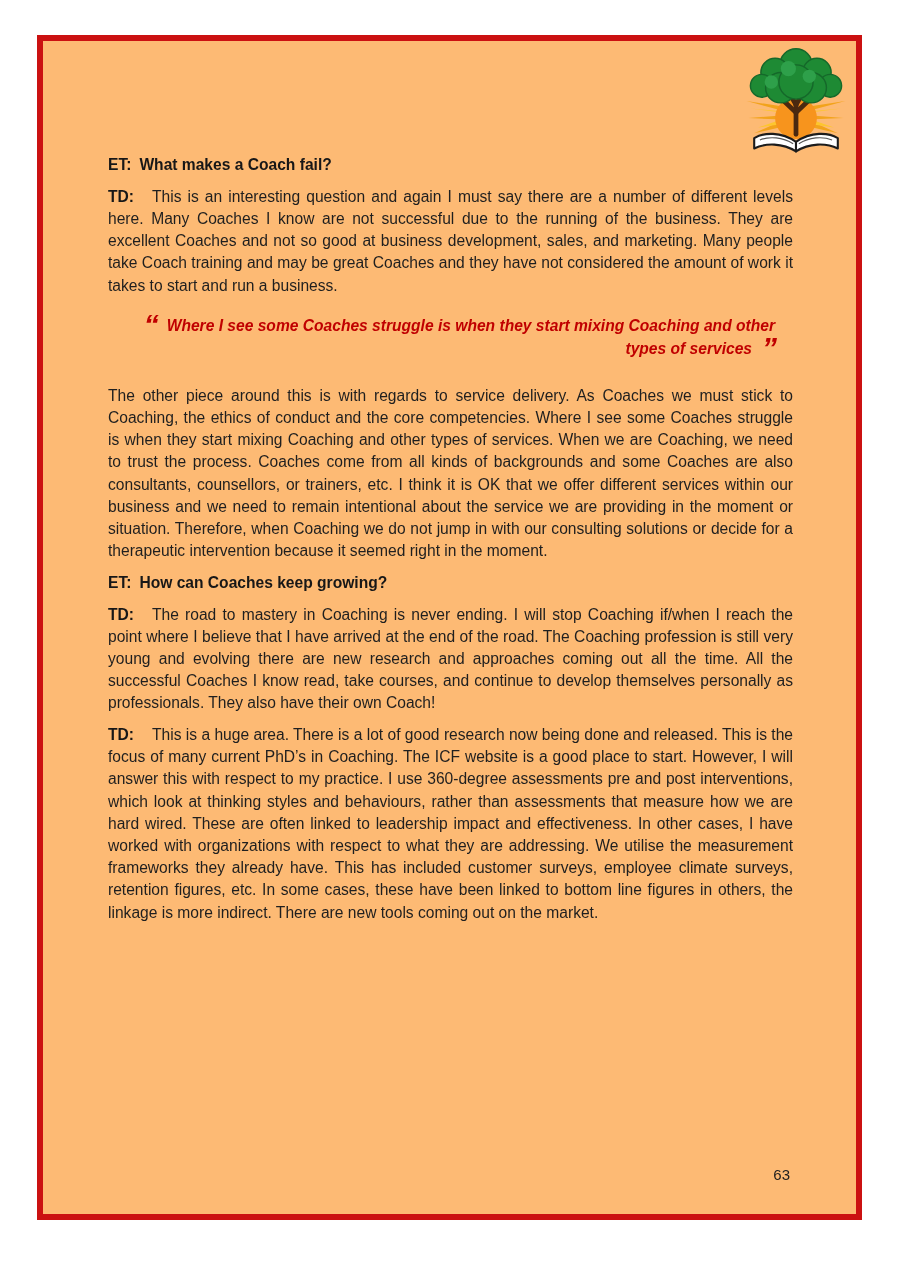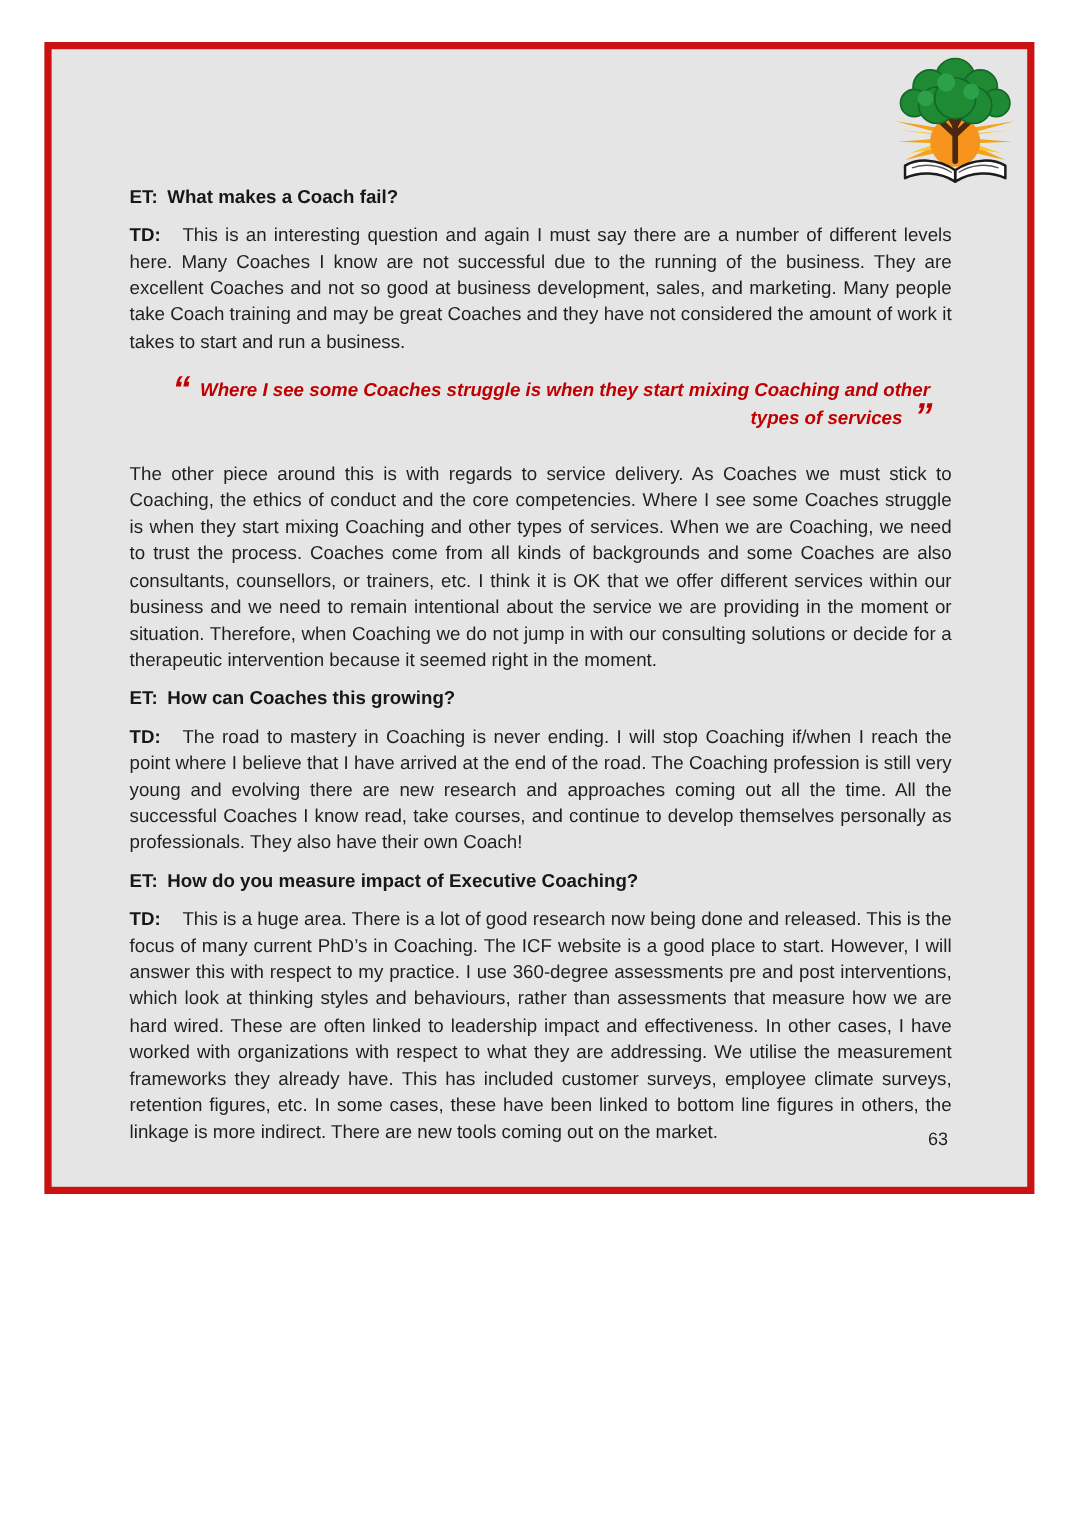--- a/index.html
+++ b/index.html
@@ -3,24 +3,24 @@
 <meta charset="utf-8">
 <style>
   html, body { margin: 0; padding: 0; background: #ffffff; }
   body {
     width: 900px; height: 1273px; position: relative; overflow: hidden;
     font-family: "Liberation Sans", sans-serif;
     -webkit-font-smoothing: antialiased;
   }
   .frame {
     position: absolute; left: 37px; top: 35px;
-    width: 825px; height: 960px;
+    width: 825px; height: 1185px;
     border: 6px solid #cb1111;
     box-sizing: border-box;
-    background: #e5e5e5;
+    background: #fdba74;
   }
   .logo {
     position: absolute; top: 2px; right: 3px;
     width: 114px; height: 116px;
   }
   .content {
     position: absolute; left: 65px; top: 113px; width: 685px;
     color: #1f1f1f;
     font-size: 15.6px; line-height: 22.2px;
     text-align: justify;
@@ -120,30 +120,27 @@
 
     <p class="quote">
       <span class="qmark open">“</span><span>Where I see some Coaches struggle is when they start mixing Coaching and other types of services</span><span class="qmark close">”</span>
     </p>
 
     <p>
       <span>The other piece around this is with regards to service delivery. As Coaches we must stick to Coaching, the ethics of conduct and the core competencies. Where I see some Coaches struggle is when they start mixing Coaching and other types of services. When we are Coaching, we need to trust the process. Coaches come from all kinds of backgrounds and some Coaches are also consultants, counsellors, or trainers, etc. I think it is OK that we offer different services within our business and we need to remain intentional about the service we are providing in the moment or situation. Therefore, when Coaching we do not jump in with our consulting solutions or decide for a therapeutic intervention because it seemed right in the moment.</span>
     </p>
 
     <p class="heading">
-      <span class="spk">ET:</span><span>How can Coaches this growing?</span>
+      <span class="spk">ET:</span><span>How can Coaches keep growing?</span>
     </p>
 
     <p>
       <span class="spk">TD:</span><span>The road to mastery in Coaching is never ending. I will stop Coaching if/when I reach the point where I believe that I have arrived at the end of the road. The Coaching profession is still very young and evolving there are new research and approaches coming out all the time. All the successful Coaches I know read, take courses, and continue to develop themselves personally as professionals. They also have their own Coach!</span>
     </p>
 
-    <p class="heading">
-      <span class="spk">ET:</span><span>How do you measure impact of Executive Coaching?</span>
-    </p>
 
     <p>
       <span class="spk">TD:</span><span>This is a huge area. There is a lot of good research now being done and released. This is the focus of many current PhD’s in Coaching. The ICF website is a good place to start. However, I will answer this with respect to my practice. I use 360-degree assessments pre and post interventions, which look at thinking styles and behaviours, rather than assessments that measure how we are hard wired. These are often linked to leadership impact and effectiveness. In other cases, I have worked with organizations with respect to what they are addressing. We utilise the measurement frameworks they already have. This has included customer surveys, employee climate surveys, retention figures, etc. In some cases, these have been linked to bottom line figures in others, the linkage is more indirect. There are new tools coming out on the market.</span>
     </p>
 
   </div>
 
   <div class="page-num">63</div>
 </div>
 

